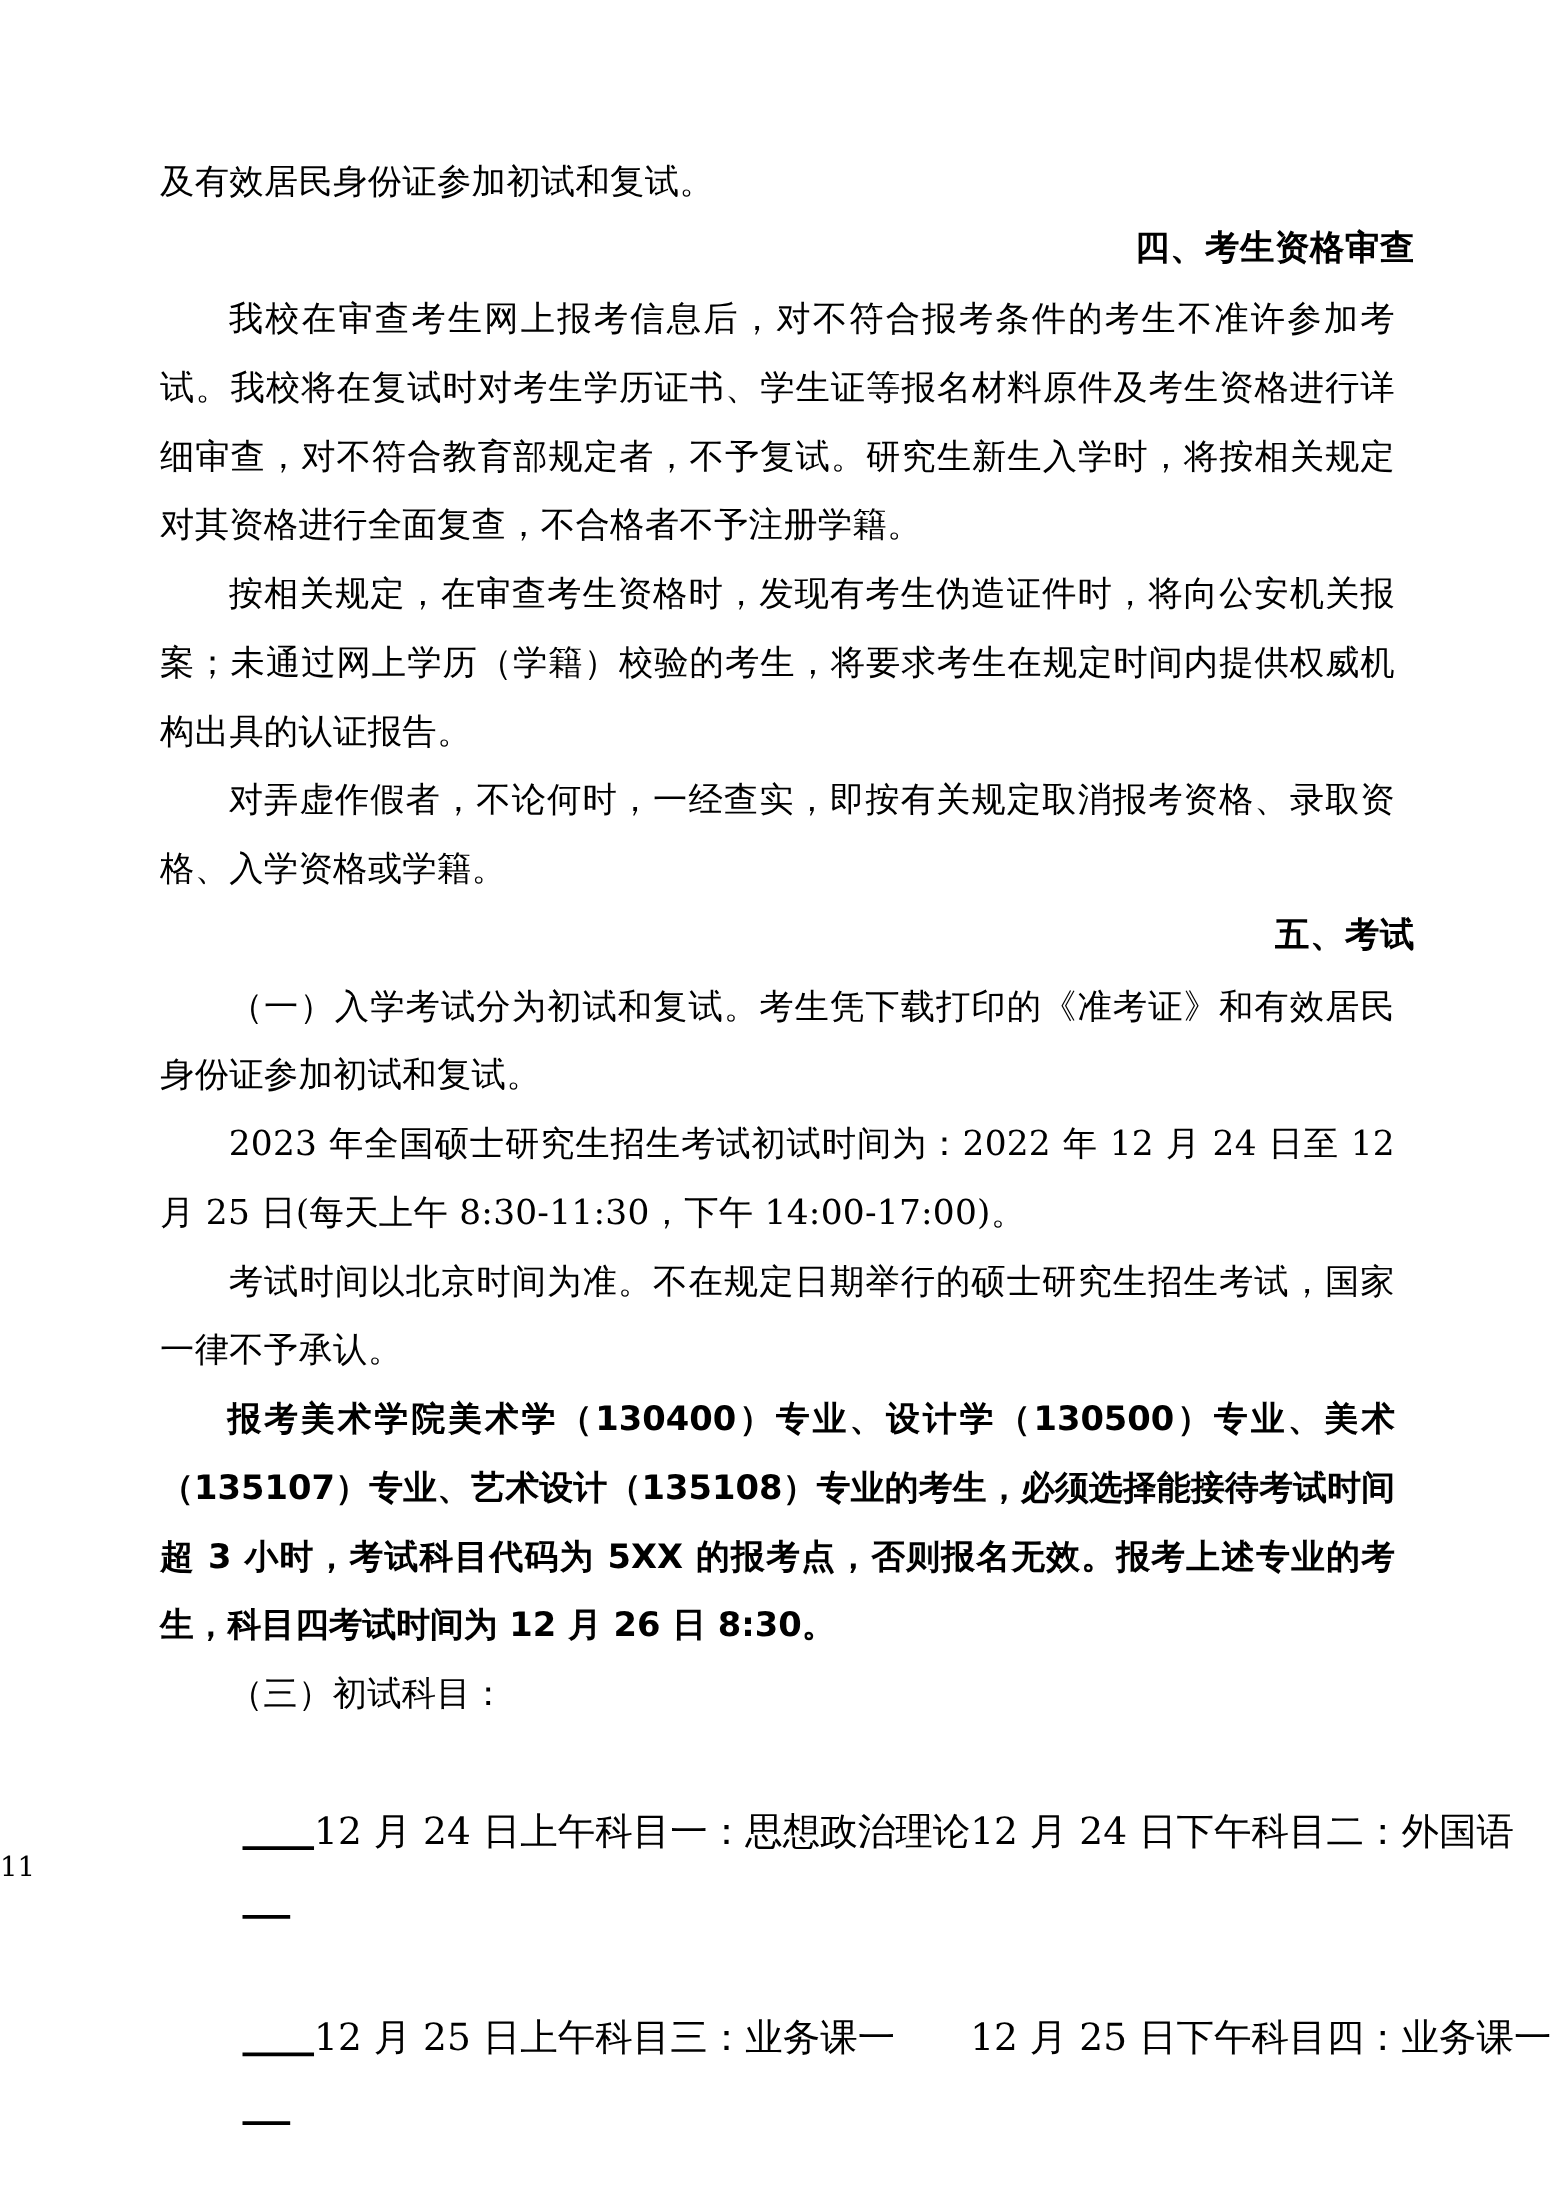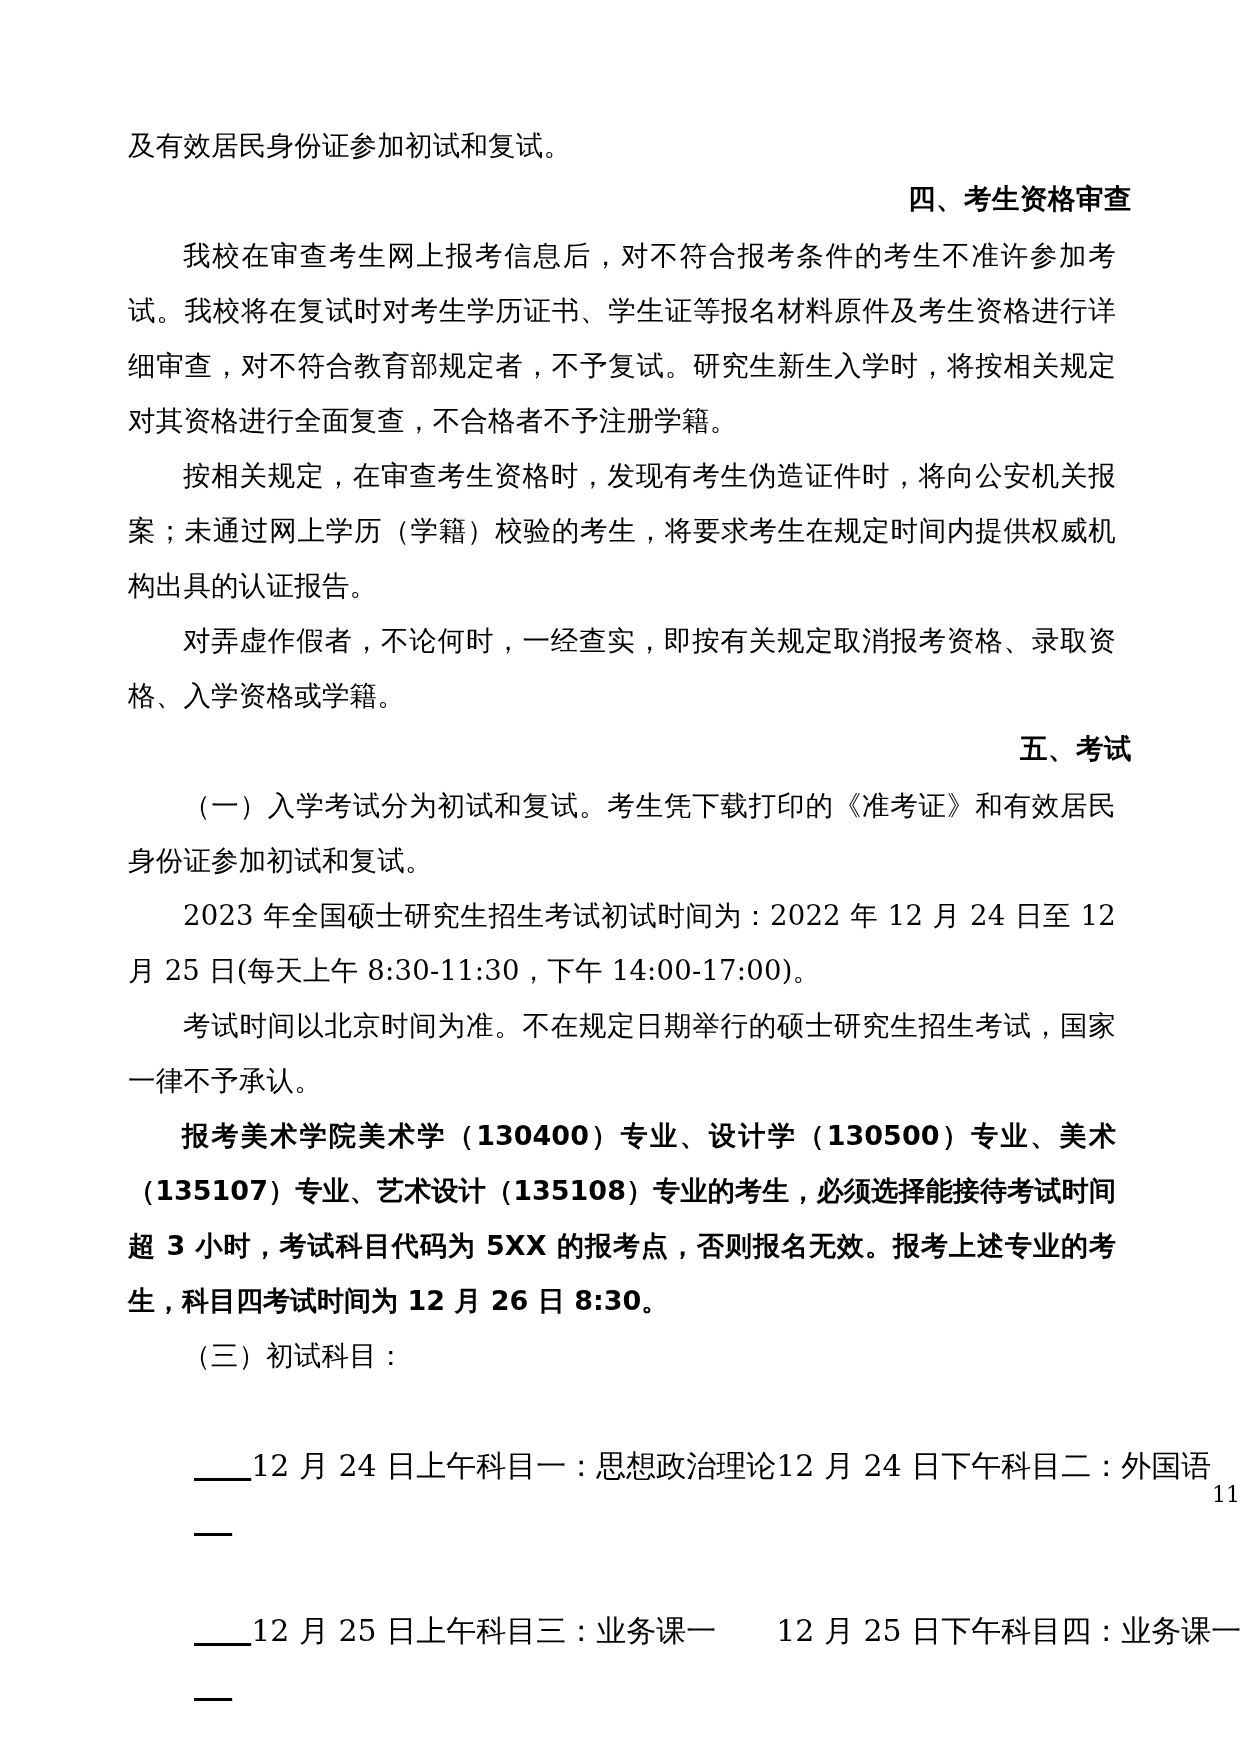--- a/index.html
+++ b/index.html
@@ -82,21 +82,21 @@
     min-width: 215px;
   }
   .schedule-row .col-subject2 {
     display: inline-block;
   }
   .page-number {
     position: absolute;
     left: 0;
     top: 1482px;
     width: 1240px;
-    text-align: right;
+    text-align: left;
     font-size: 22px;
     font-family: "DejaVu Serif", "Liberation Serif", serif;
     line-height: 26px;
   }
 </style>
 </head>
 <body>
 
 <div class="page">
   <div class="content">

